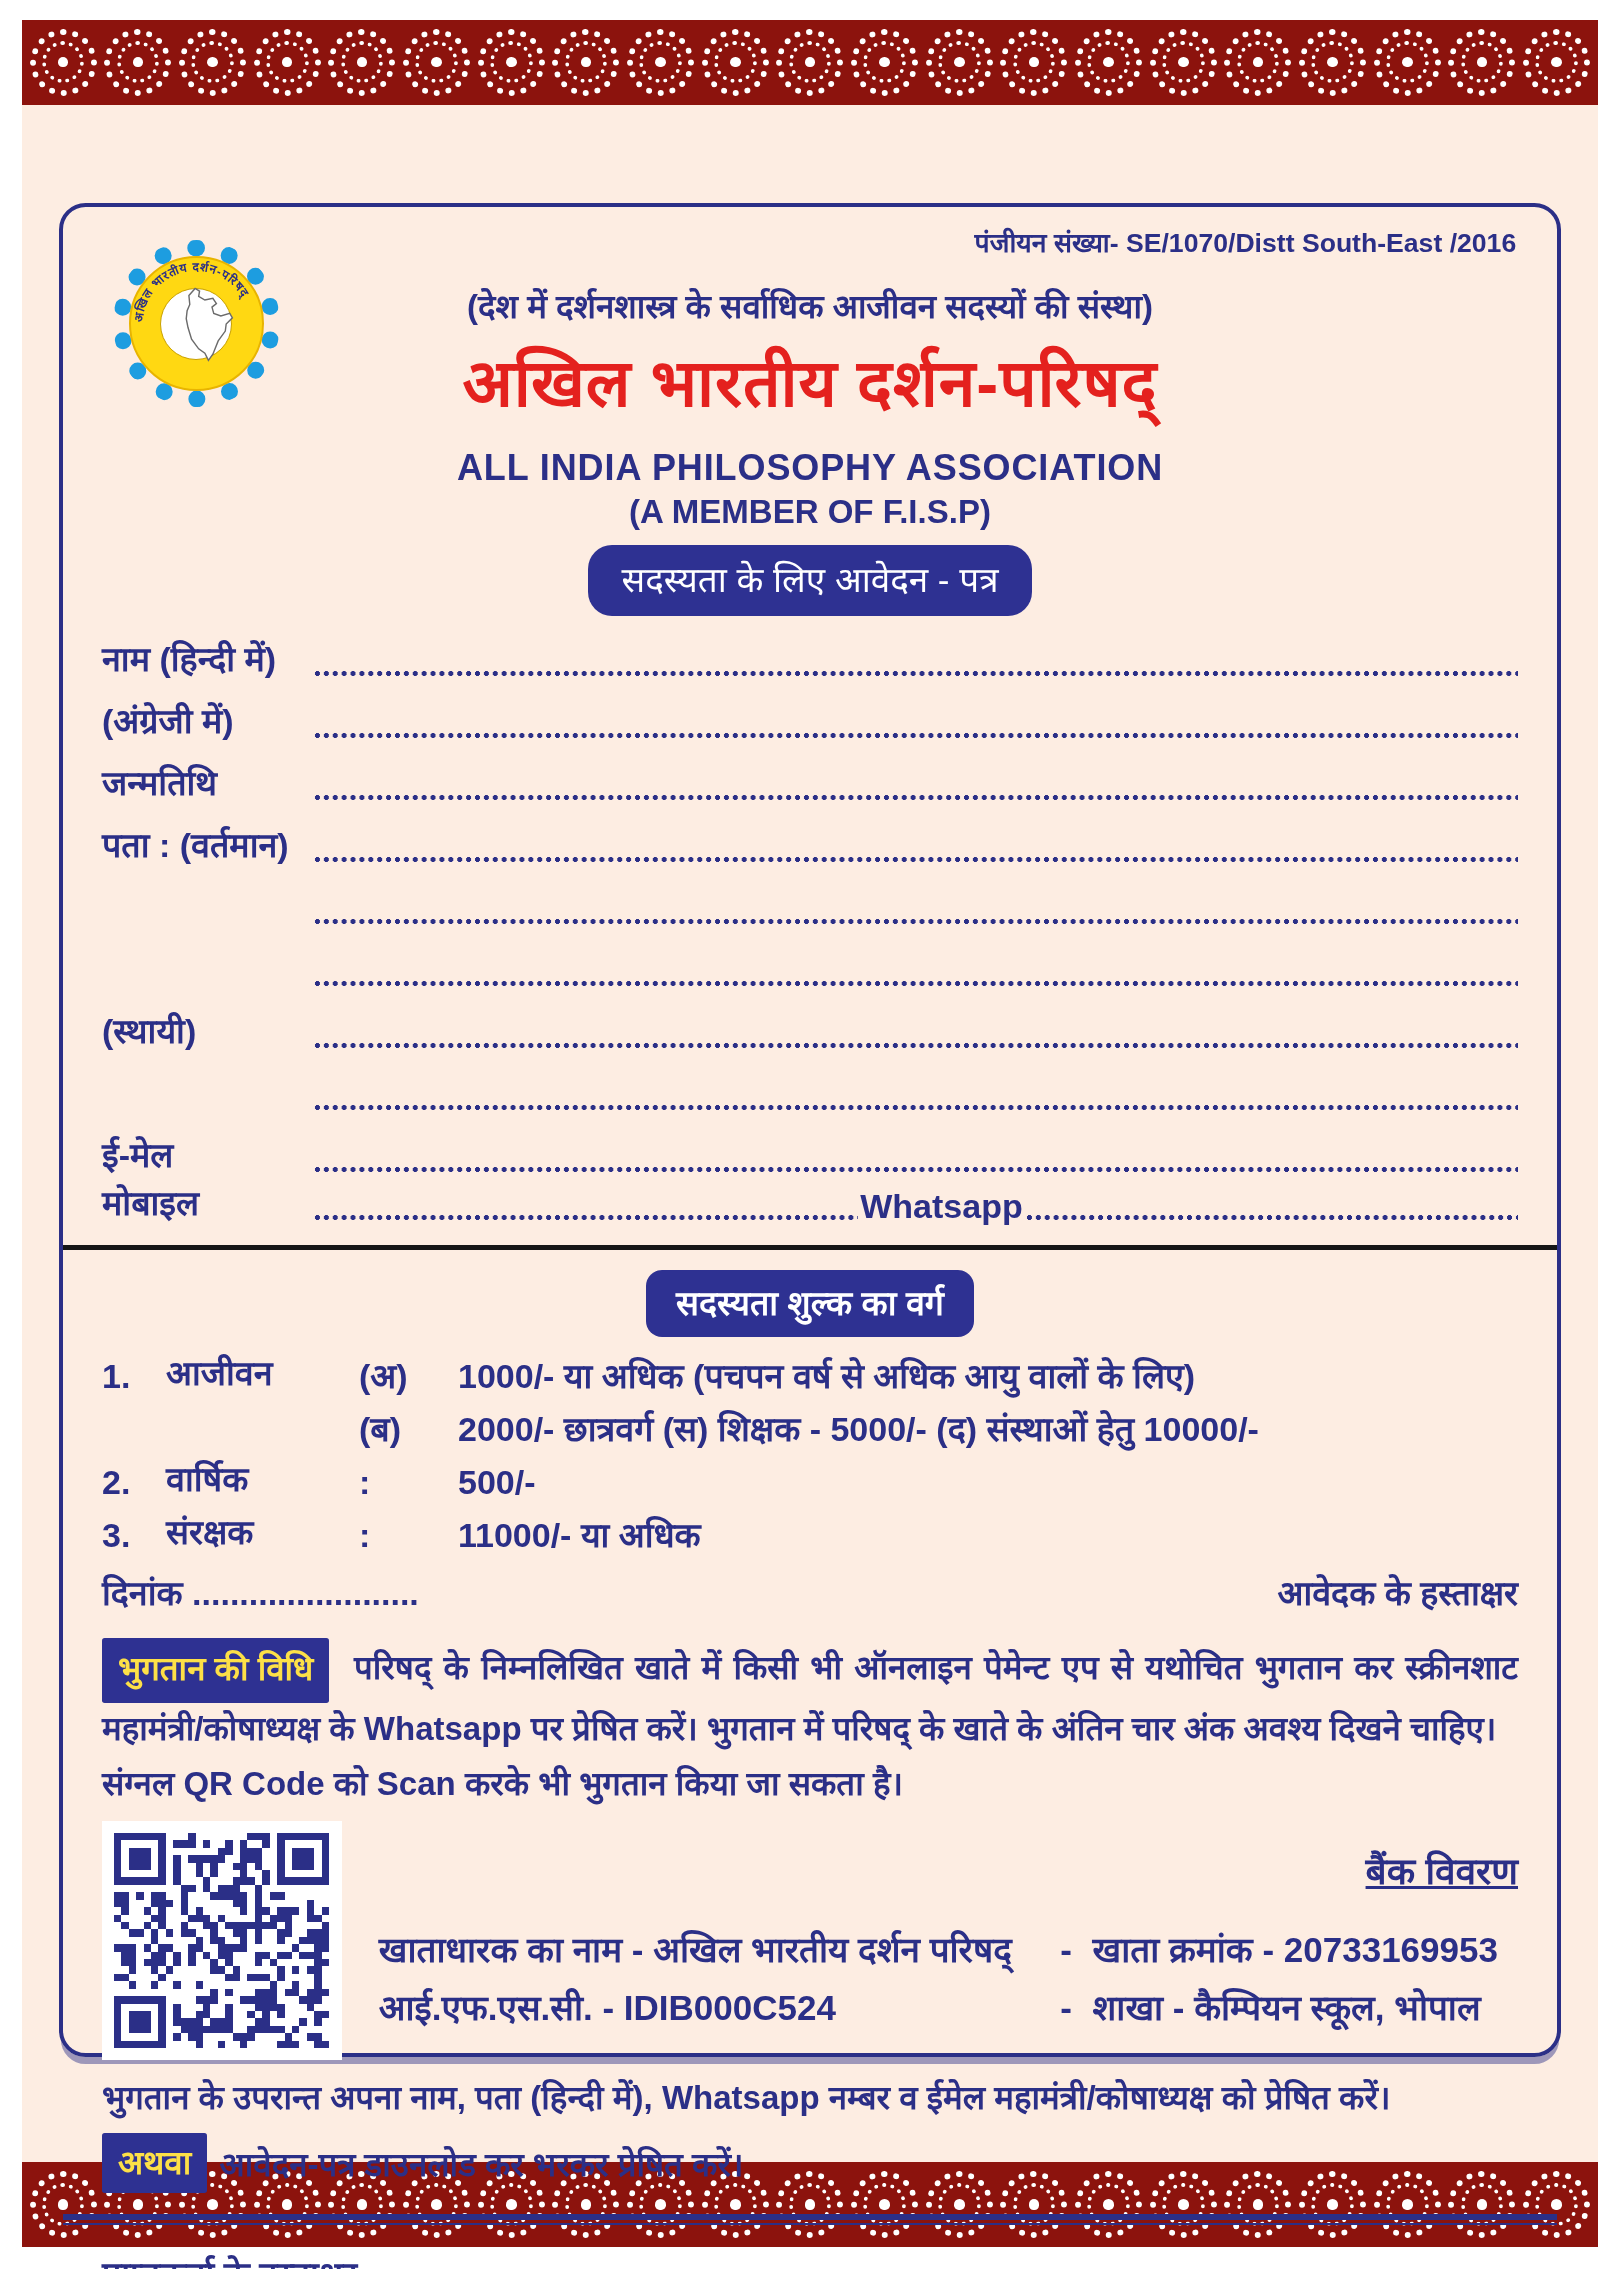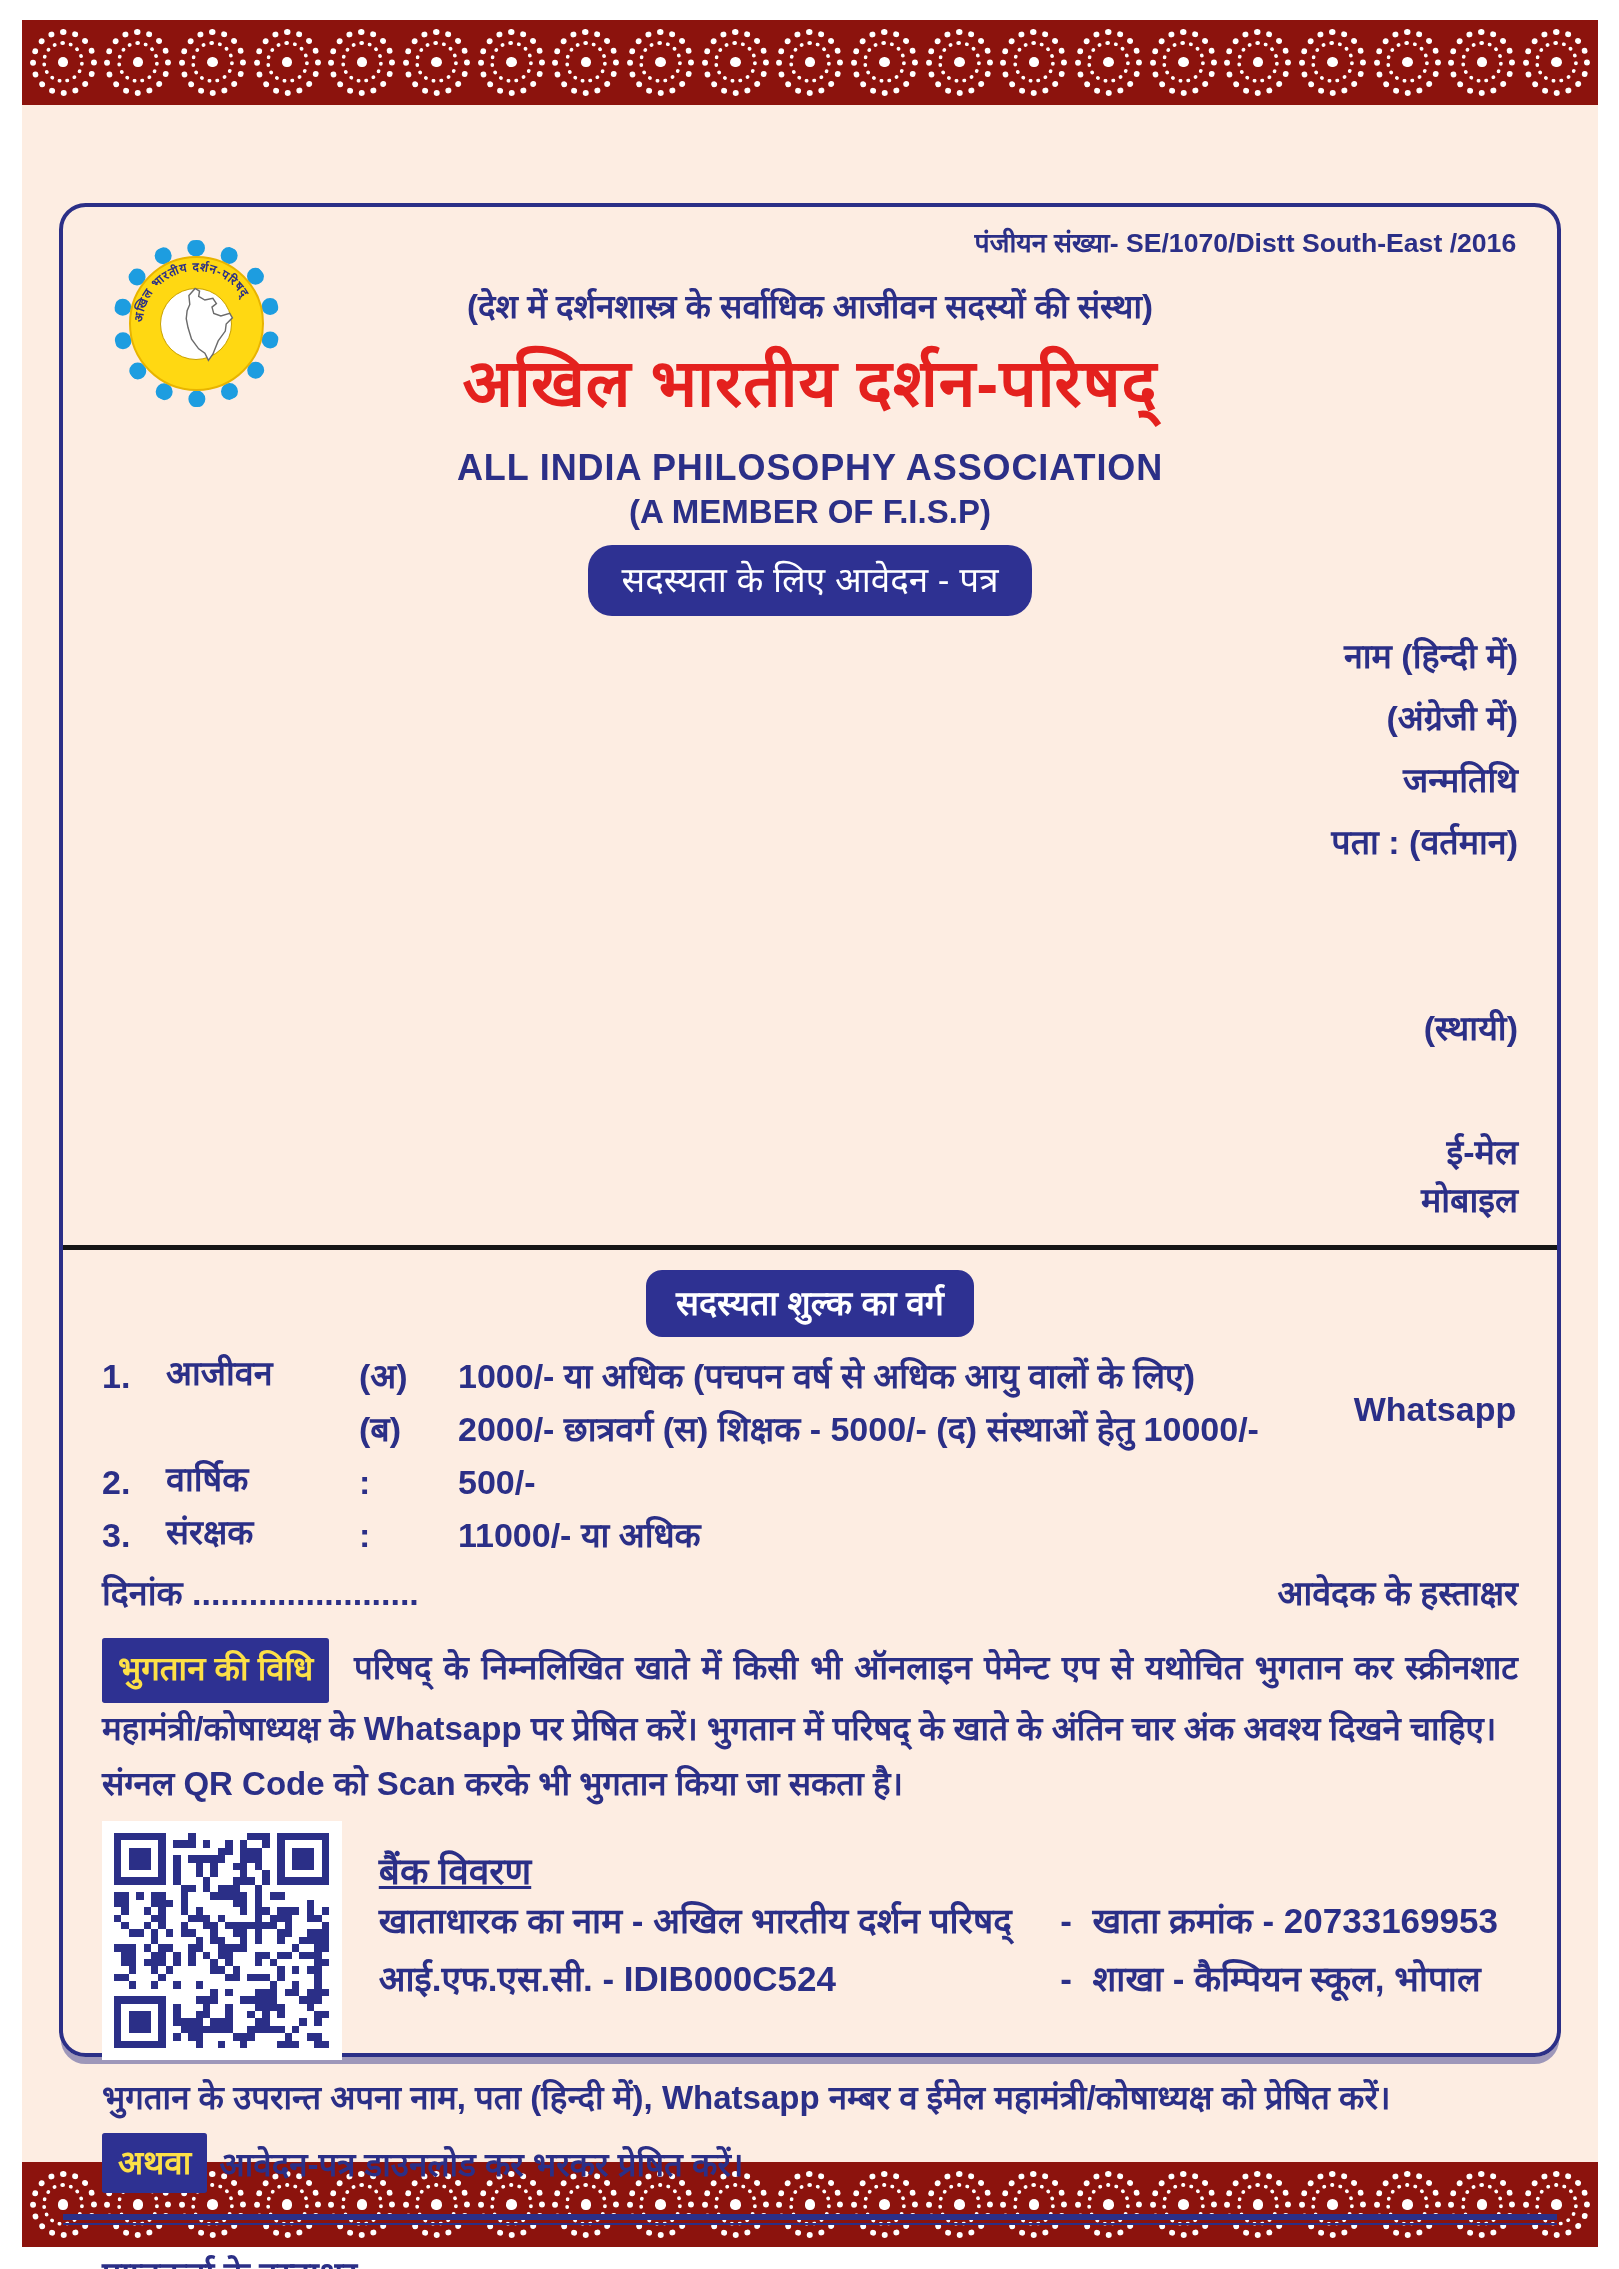--- a/index.html
+++ b/index.html
@@ -42,21 +42,21 @@
   .tagline{text-align:center;font-size:33px;font-weight:bold;margin-top:23px;}
   .org-hindi{text-align:center;font-size:66px;font-weight:bold;color:var(--red);margin-top:7px;letter-spacing:0.9px;}
   .org-eng{text-align:center;font-size:36px;font-weight:bold;margin-top:22px;letter-spacing:0.9px;}
   .org-member{text-align:center;font-size:33px;font-weight:bold;margin-top:3.5px;}
   .pill-wrap{text-align:center;margin-top:14px;}
   .pill{display:inline-block;background:var(--badge);color:#fff;font-size:35px;font-weight:normal;
     padding:10.6px 34px 14px;border-radius:24px;}
 
   
   .fields{margin-top:23px;}
-  .frow{display:flex;align-items:flex-end;height:39px;margin-bottom:23px;flex-direction:column;}
+  .frow{display:flex;align-items:flex-end;height:39px;margin-bottom:23px;}
   .flabel{flex:0 0 211px;font-size:34px;font-weight:bold;line-height:1.05;white-space:nowrap;}
   .dots{flex:1 1 auto;height:12.4px;
     background-image:radial-gradient(circle,var(--navy) 2.3px,transparent 2.7px);
     background-size:8.9px 8.9px;background-repeat:repeat-x;background-position:0 bottom;}
   .wa{flex:0 0 auto;font-size:34px;font-weight:bold;padding:0 1.8px;line-height:.9;}
 
   .divider-black{height:5.3px;background:#161616;margin:5.3px -39px 19.5px;}
 
   
   .fee-badge-wrap{text-align:center;}
@@ -74,21 +74,21 @@
   
   .pay{margin-top:23px;font-size:33px;font-weight:bold;line-height:1.55;text-align:justify;}
   .badge-rect{display:inline-block;background:var(--badge);color:#fde047;
     padding:5.3px 16px 8.9px;margin-right:12.4px;vertical-align:middle;border-radius:2.7px;}
   .pay-line3{font-size:33px;font-weight:bold;margin-top:5.3px;}
 
   
   .bank{display:flex;margin-top:16px;align-items:flex-start;}
   .qr-box{flex:0 0 auto;background:#fff;padding:12.4px;line-height:0;}
   .bank-right{flex:1 1 auto;padding:23px 0 0 37px;}
-  .bank-head{text-align:left;font-size:37px;font-weight:bold;text-decoration:underline;margin-bottom:6px;}
+  .bank-head{text-align:right;font-size:37px;font-weight:bold;text-decoration:underline;margin-bottom:35px;}
   .bank-row{display:flex;font-size:35px;font-weight:bold;margin-bottom:17.7px;line-height:1.15;}
   .bank-l{flex:0 0 58%;}
   .bank-dash{flex:0 0 53px;text-align:center;}
   .bank-v{flex:1 1 auto;}
 
   .post-note{font-size:33px;font-weight:bold;margin-top:14px;}
   .or-row{margin-top:14px;font-size:33px;font-weight:bold;display:flex;align-items:center;}
   .divider-blue{margin:21px -39px 0;}
   .divider-blue .l1{height:6.2px;background:var(--navy);}
   .divider-blue .l2{height:2.7px;background:var(--navy);margin-top:2.7px;}

